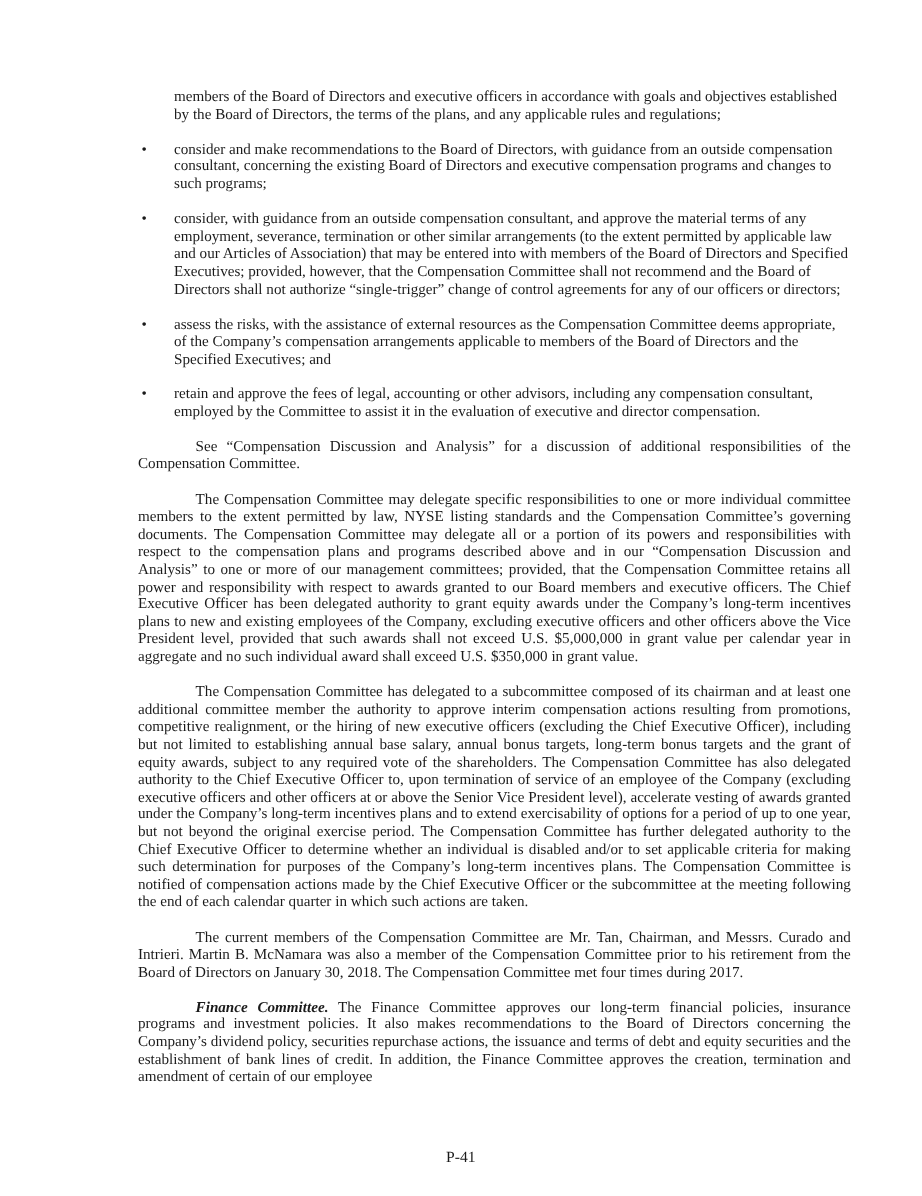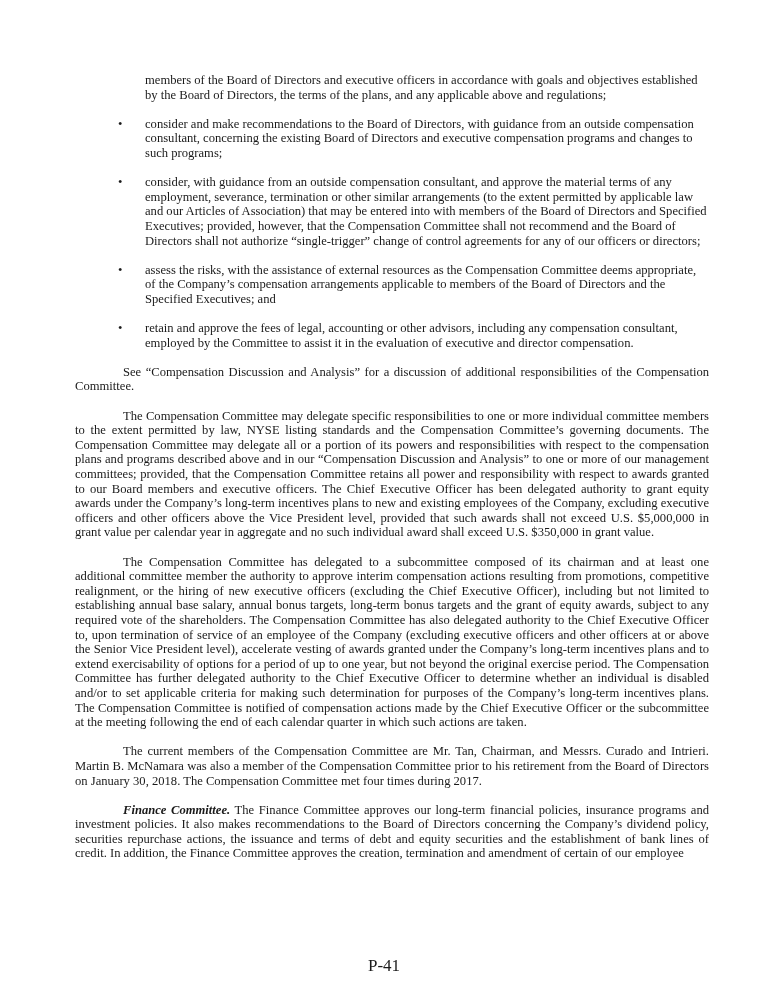--- a/index.html
+++ b/index.html
@@ -2,29 +2,29 @@
 <html><head>
 <meta charset="utf-8">
 <style>
   html, body { margin: 0; padding: 0; background: #ffffff; }
   body { width: 768px; height: 997px; position: relative; overflow: hidden;
          font-family: "Liberation Serif", "DejaVu Serif", serif; color: #1a1a1a; }
   .page { position: absolute; left: 75px; top: 73px; width: 634px; font-size: 12.6px; line-height: 14.6px; }
   .cont { margin-left: 70px; text-align: left; }
   .bullet { position: relative; margin-left: 70px; margin-top: 14.6px; text-align: left; }
   .bullet .dot { position: absolute; left: -27px; top: 0; }
-  .para { margin-top: 14.6px; text-align: justify; text-indent: 48px; }
+  .para { margin-top: 14.6px; text-align: justify; text-indent: 48px; margin-left: 40px; }
   .italic { font-style: italic; font-weight: bold; }
-  .footer { position: absolute; top: 956px; left: 0; width: 768px; text-align: center; font-size: 17px; }
+  .footer { position: absolute; top: 956px; left: 0; width: 768px; text-align: center; font-size: 13px; }
 </style>
 </head>
 <body>
 
 <div class="page">
-  <div class="cont">members of the Board of Directors and executive officers in accordance with goals and objectives established by the Board of Directors, the terms of the plans, and any applicable above and regulations;</div>
+  <div class="cont">members of the Board of Directors and executive officers in accordance with goals and objectives established by the Board of Directors, the terms of the plans, and any applicable rules and regulations;</div>
 
   <div class="bullet">
     <span class="dot">•</span>
     <span>consider and make recommendations to the Board of Directors, with guidance from an outside compensation consultant, concerning the existing Board of Directors and executive compensation programs and changes to such programs;</span>
   </div>
   <div class="bullet">
     <span class="dot">•</span>
     <span>consider, with guidance from an outside compensation consultant, and approve the material terms of any employment, severance, termination or other similar arrangements (to the extent permitted by applicable law and our Articles of Association) that may be entered into with members of the Board of Directors and Specified Executives; provided, however, that the Compensation Committee shall not recommend and the Board of Directors shall not authorize “single-trigger” change of control agreements for any of our officers or directors;</span>
   </div>
   <div class="bullet">

